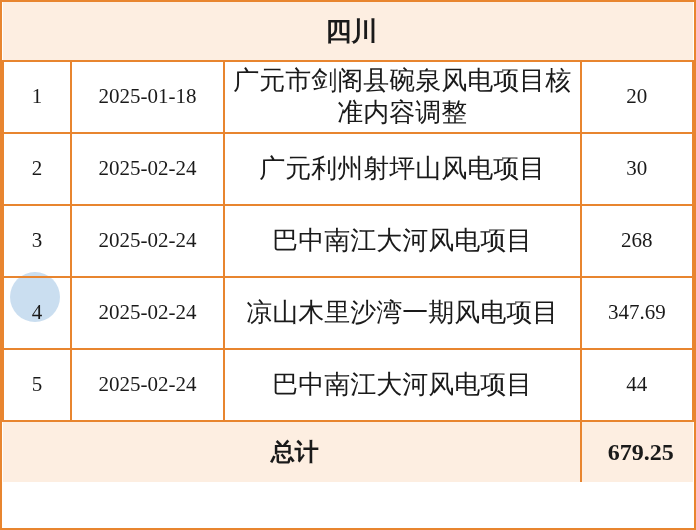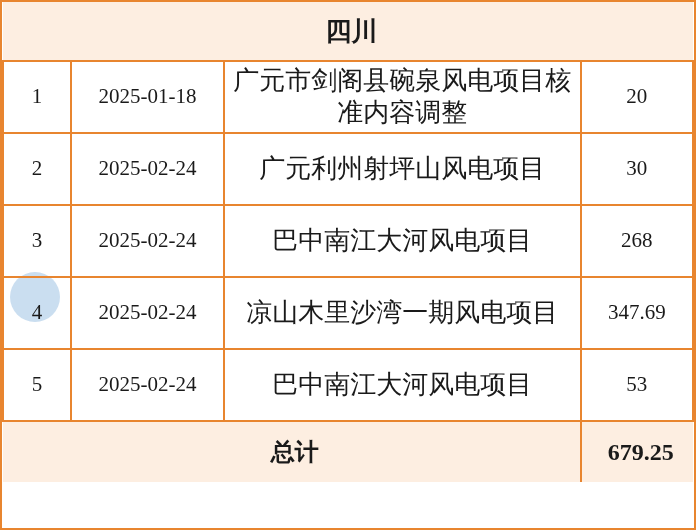--- a/index.html
+++ b/index.html
@@ -156,21 +156,21 @@
       <tr class="body-row">
         <td>4</td>
         <td>2025-02-24</td>
         <td class="name">凉山木里沙湾一期风电项目</td>
         <td>347.69</td>
       </tr>
       <tr class="body-row">
         <td>5</td>
         <td>2025-02-24</td>
         <td class="name">巴中南江大河风电项目</td>
-        <td>53</td>
+        <td>44</td>
       </tr>
 
       <tr class="total-row">
         <td colspan="3">总计</td>
         <td class="total-value">679.25</td>
       </tr>
     </tbody>
   </table>
 </div>
 

